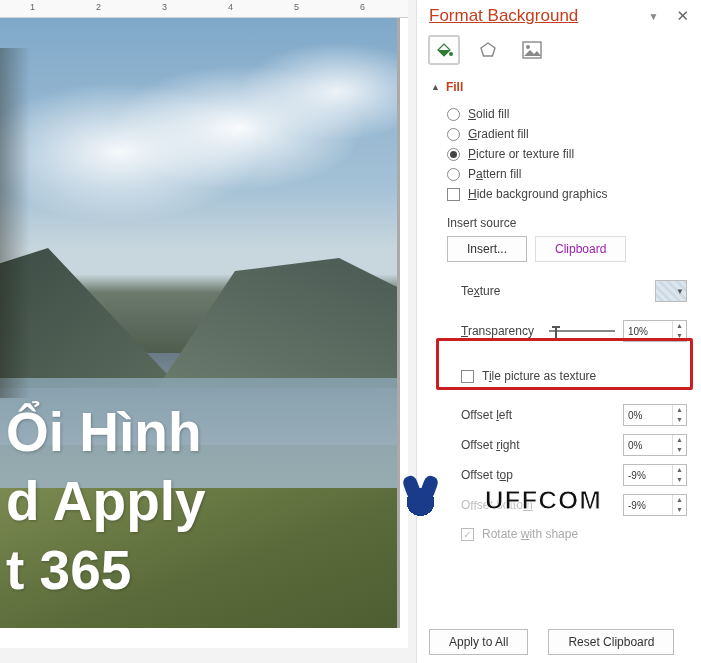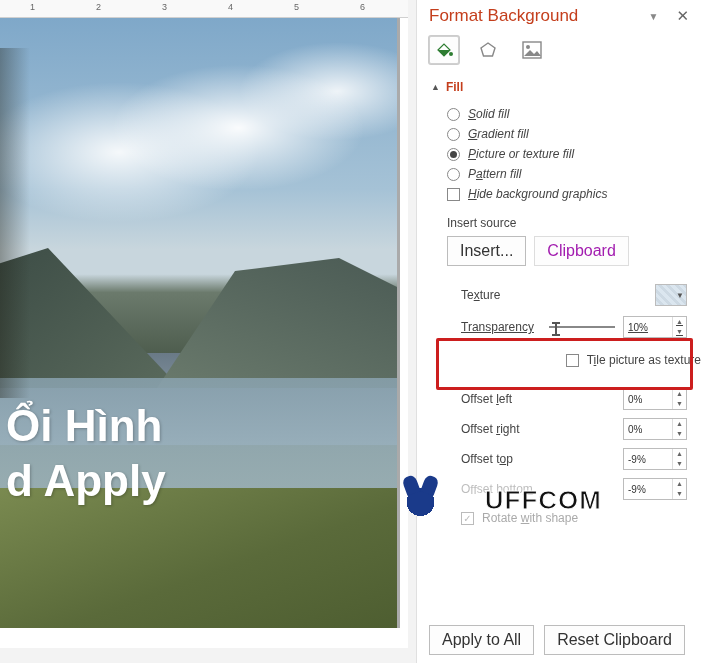--- a/index.html
+++ b/index.html
@@ -53,21 +53,21 @@
     background: linear-gradient(160deg, #7a8a50 0%, #5a6a3a 50%, #4a5a2e 100%);
   }
   
   .tree {
     position: absolute; left: -10px; top: 30px; width: 40px; height: 350px;
     background: linear-gradient(90deg, rgba(30,30,20,0.5), rgba(30,30,20,0));
   }
   .slide-text {
     position: absolute; left: 0; top: 380px; width: 380px; color: #fff;
     font-family: Georgia, "Times New Roman", serif; font-weight: bold;
-    font-size: 44px; line-height: 1.25; text-align: left;
+    font-size: 55px; line-height: 1.25; text-align: left;
     text-shadow: 1px 1px 3px rgba(0,0,0,0.25);
     padding-left: 6px;
   }
 
   
   .watermark {
     position: absolute; left: 402px; top: 478px; width: 200px; height: 44px;
     font-weight: 800; font-size: 26px; letter-spacing: 1px;
     color: #111; z-index: 50; display:flex; align-items:center;gap:44px;
     -webkit-text-stroke: 1px #fff;
@@ -87,50 +87,50 @@
   
   .format-pane {
     position: absolute; right: 0; top: 0; width: 285px; height: 663px;
     background: #fff; border-left: 1px solid #e0e0e0;
     font-size: 12px; color: #444;
   }
   .pane-header {
     display: flex; align-items: center; justify-content: space-between;
     padding: 6px 12px 10px 12px;
   }
-  .pane-title { color: #c43e1c; font-size: 17px; font-weight: 400; }
+  .pane-title { color: #c43e1c; font-size: 17px; font-weight: 400; text-decoration: underline; }
   .pane-header .right { display: flex; align-items: center; gap: 18px; }
   .dropdown-caret { color: #888; font-size: 10px; }
   .close-x { color: #666; font-size: 15px; cursor: pointer; }
 
   .icon-row { display: flex; gap: 14px; padding: 0 0 12px 12px; }
   .icon-box {
     width: 30px; height: 28px; display:flex; align-items:center; justify-content:center;
     border: 1px solid transparent; border-radius: 2px;
   }
   .icon-box.selected { border: 1px solid #d0d0d0; background: #fdfdfd; box-shadow: 0 0 0 1px #ccc; }
 
   .section-hdr {
     display:flex; align-items:center; gap:6px; color:#c43e1c; font-size: 12px;
     padding: 4px 0 10px 14px; font-weight:600;
   }
   .section-hdr .tri { font-size: 9px; color:#555; }
 
-  .options { padding: 0 12px 0 30px; font-style: italic; }
+  .options { padding: 0 12px 0 30px; }
   .radio-row, .check-row { display:flex; align-items:center; gap:8px; padding: 3px 0; font-size: 12px; color:#444; }
   .radio { width: 13px; height: 13px; border: 1px solid #888; border-radius: 50%; display:inline-flex; align-items:center; justify-content:center; }
   .radio.checked::after { content:""; width: 7px; height:7px; background:#444; border-radius:50%; }
   .checkbox { width: 13px; height: 13px; border: 1px solid #888; background:#fff; display:inline-flex; align-items:center; justify-content:center; font-size:10px; color:#333; }
   .checkbox.disabled { border-color:#bbb; color:#bbb; }
   .und { text-decoration: underline; }
 
   .sub-label { padding: 12px 0 6px 30px; font-size: 12px; color:#444; }
   .btn-row { display:flex; gap:8px; padding: 0 0 6px 30px; }
   .btn {
-    border: 1px solid #bcbcbc; background:#fdfdfd; padding: 5px 12px; font-size: 16px;
+    border: 1px solid #bcbcbc; background:#fdfdfd; padding: 5px 19px; font-size: 12px;
     color:#333; cursor: pointer;
   }
   .btn.disabled { color:#a21caf; border-color:#ddd; }
 
   .prop-row {
     display:flex; align-items:center; justify-content:space-between;
     padding: 4px 14px 4px 44px; font-size:12px;
   }
   .texture-btn {
     width: 32px; height: 22px; border:1px solid #bcbcbc; background:
@@ -164,21 +164,21 @@
   }
   .slider-thumb::before, .slider-thumb::after{
     content:""; position:absolute; width:8px; height:2px; background:#555; left:-3px;
   }
   .slider-thumb::before{ top:0; }
   .slider-thumb::after{ bottom:0; }
 
   .disabled-text { color:#aaa; }
 
   .footer-btns {
-    position:absolute; bottom: 8px; left: 12px; display:flex; gap:10px;
+    position:absolute; bottom: 8px; left: 12px; display:flex; gap:20px;
   }
 </style>
 </head>
 <body>
 
 <div class="slide-area">
   <div class="ruler-h">
     <span class="tick" style="left:30px">1</span>
     <span class="tick" style="left:96px">2</span>
     <span class="tick" style="left:162px">3</span>
@@ -189,20 +189,21 @@
   <div class="slide-canvas">
     <div class="photo"></div>
     <div class="mountain-left"></div>
     <div class="mountain-right"></div>
     <div class="lake"></div>
     <div class="grass"></div>
     <div class="tree"></div>
     <div class="slide-text">
       <div>Ổi Hình</div>
       <div>d Apply</div>
+      <div>t 365</div>
     </div>
   </div>
 </div>
 
 <div class="watermark">
   <div class="horn"></div>
   <span>UFFCOM</span>
 </div>
 
 <div class="format-pane">
@@ -271,37 +272,37 @@
     <div class="btn disabled">Clipboard</div>
   </div>
 
   <div class="prop-row" style="margin-top:8px;">
     <span>Te<span class="und">x</span>ture</span>
     <div class="texture-btn">
       <span class="car">▼</span>
     </div>
   </div>
 
-  <div class="prop-row" style="margin-top:2px;text-decoration:underline;">
+  <div class="prop-row" style="margin-top:10px;">
     <span><span class="und">T</span>ransparency</span>
     <div style="display:flex;align-items:center;gap:8px;">
       <div class="slider-track">
         <div class="slider-thumb"></div>
       </div>
       <div class="spinner">
         <input value="10%" style="">
         <div class="arrows">
             <span>▲</span>
             <span>▼</span>
           </div>
       </div>
     </div>
   </div>
 
-  <div class="check-row" style="padding-left:44px; margin-top:8px;justify-content:flex-end;">
+  <div class="check-row" style="padding-left:44px; margin-top:20px;">
     <span class="checkbox"></span>
     <span>T<span class="und">i</span>le picture as texture</span>
   </div>
 
   <div class="prop-row" style="margin-top:14px;">
     <span>Offset <span class="und">l</span>eft</span>
     <div class="spinner">
       <input value="0%" style="">
       <div class="arrows">
           <span>▲</span>

